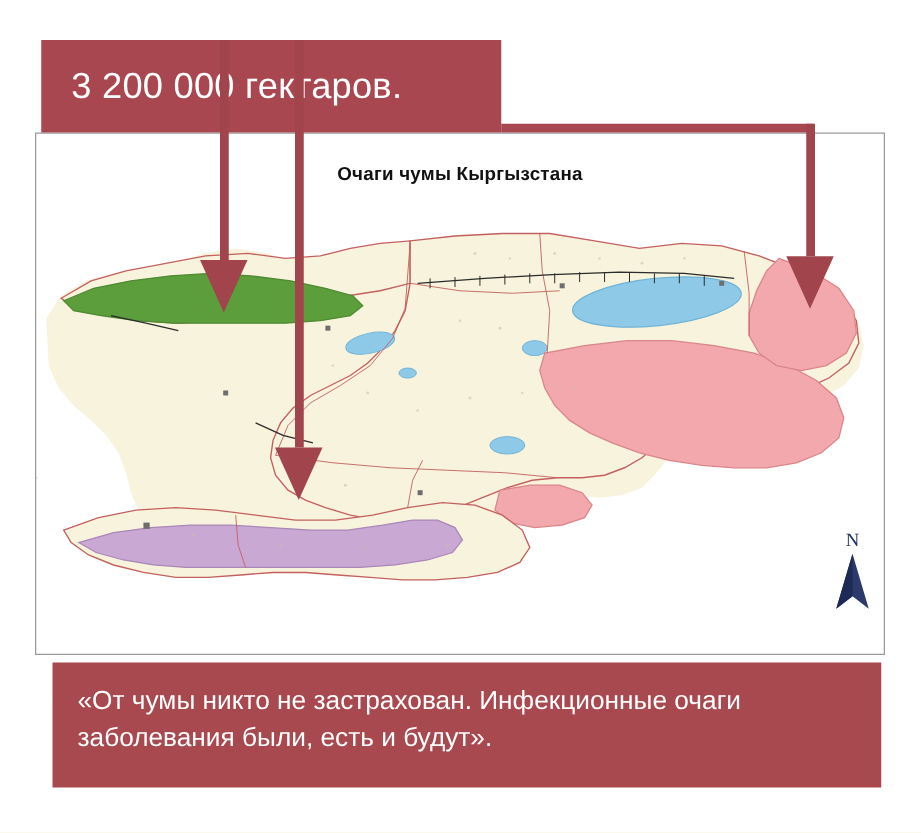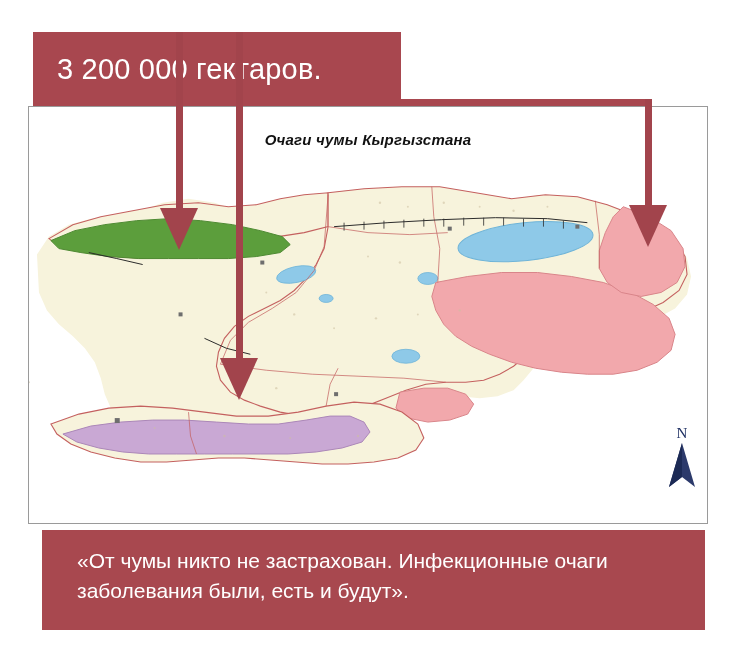--- a/index.html
+++ b/index.html
@@ -45,36 +45,35 @@
   
   .map-frame{
     position:absolute;left:28px;top:106px;width:680px;height:418px;
     background:#ffffff;border:1px solid #9a9a9a;box-sizing:border-box;
     overflow:hidden;z-index:2;
   }
   .map-title{
     position:absolute;left:0;right:0;top:24px;text-align:center;
     font-size:15px;font-weight:bold;color:#111;letter-spacing:.2px;
     pointer-events:none;
-    font-style:italic;
   }
   .map-canvas{position:absolute;inset:0;}
 
   
   .north-arrow{position:absolute;left:630px;top:318px;width:46px;height:70px;z-index:4;}
   .north-letter{
     position:absolute;left:0;right:0;top:0;text-align:center;
     font-size:15px;color:#1f3063;font-family:"Liberation Serif", serif;
   }
 
   
   .quote-band{
     position:absolute;left:42px;top:530px;width:663px;height:100px;
     background:#a8484f;z-index:6;box-sizing:border-box;
-    padding:16px 24px 0 35px;
+    padding:16px 24px 0 20px;
   }
   .quote-text{
     color:#fff;font-size:21px;line-height:1.42;font-weight:400;
   }
 </style>
 </head>
 <body>
 
 <div id="stage">
 

